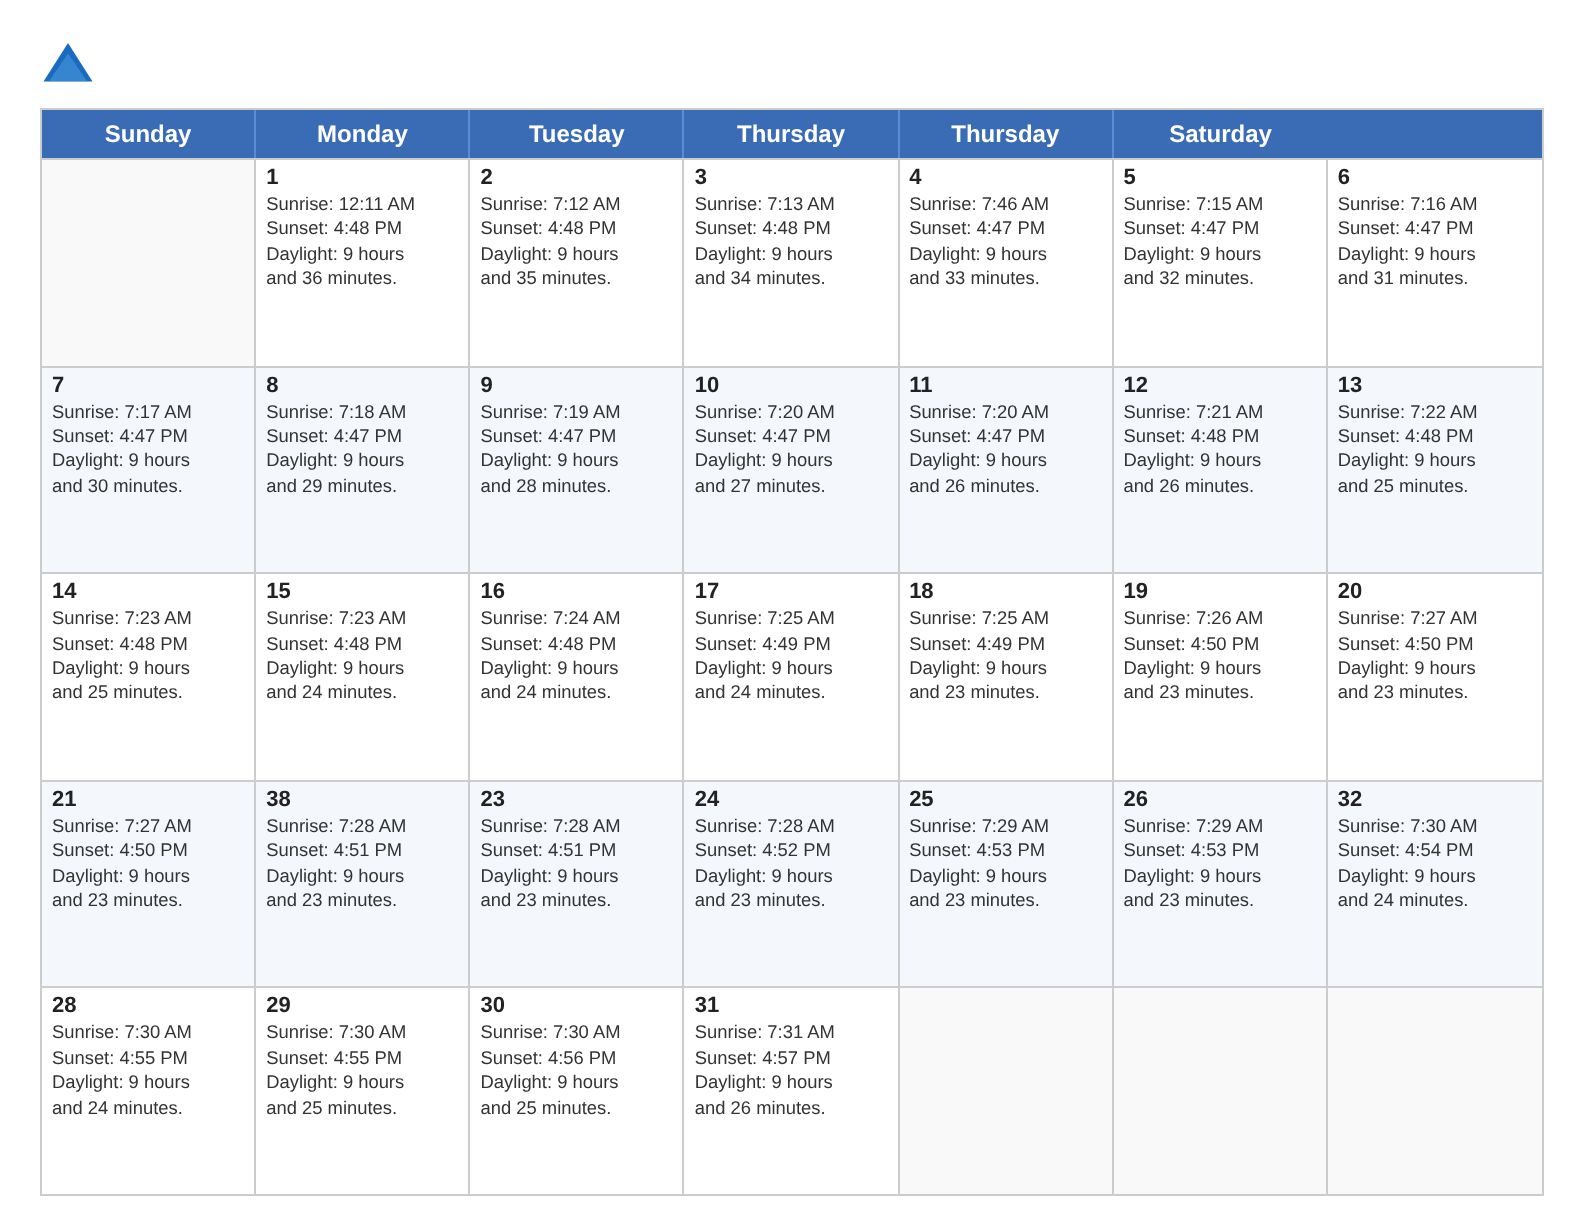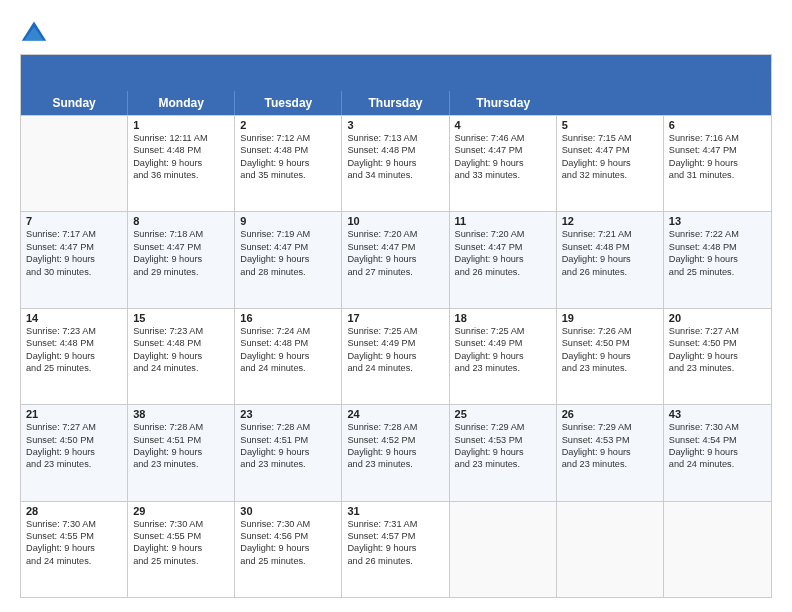--- a/index.html
+++ b/index.html
@@ -72,21 +72,20 @@
       grid-template-columns: repeat(7, 1fr);
       background: #3a6cb5;
     }
     .cal-header-cell {
       color: #fff;
       font-size: 12px;
       font-weight: bold;
       text-align: center;
       padding: 5px 2px;
       border-right: 1px solid #5a8cd5;
-      margin-top: 36px;
     }
     .cal-header-cell:last-child { border-right: none; }
     .cal-body {
       flex: 1;
       display: flex;
       flex-direction: column;
     }
     .cal-row {
       display: grid;
       grid-template-columns: repeat(7, 1fr);
@@ -139,20 +138,21 @@
     </div>
   </div>
 
   <div class="calendar">
     <div class="cal-header">
     <div class="cal-header-cell">Sunday</div>
         <div class="cal-header-cell">Monday</div>
         <div class="cal-header-cell">Tuesday</div>
         <div class="cal-header-cell">Thursday</div>
         <div class="cal-header-cell">Thursday</div>
+        <div class="cal-header-cell">Saturday</div>
       </div>
     <div class="cal-body">
     <div class="cal-row">
           <div class="cal-cell empty"></div>
           <div class="cal-cell">
             <span class="day-num">1</span>
             <span class="cell-line">Sunrise: 12:11 AM</span>
             <span class="cell-line">Sunset: 4:48 PM</span>
             <span class="cell-line">Daylight: 9 hours</span>
             <span class="cell-line">and 36 minutes.</span>
@@ -332,21 +332,21 @@
             <span class="cell-line">and 23 minutes.</span>
           </div>
           <div class="cal-cell">
             <span class="day-num">26</span>
             <span class="cell-line">Sunrise: 7:29 AM</span>
             <span class="cell-line">Sunset: 4:53 PM</span>
             <span class="cell-line">Daylight: 9 hours</span>
             <span class="cell-line">and 23 minutes.</span>
           </div>
           <div class="cal-cell">
-            <span class="day-num">43</span>
+            <span class="day-num">32</span>
             <span class="cell-line">Sunrise: 7:30 AM</span>
             <span class="cell-line">Sunset: 4:54 PM</span>
             <span class="cell-line">Daylight: 9 hours</span>
             <span class="cell-line">and 24 minutes.</span>
           </div>
         </div>
         <div class="cal-row">
           <div class="cal-cell">
             <span class="day-num">28</span>
             <span class="cell-line">Sunrise: 7:30 AM</span>

